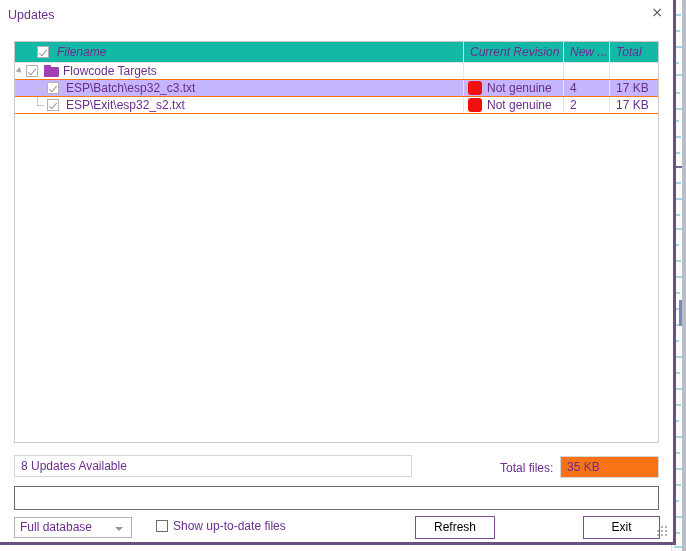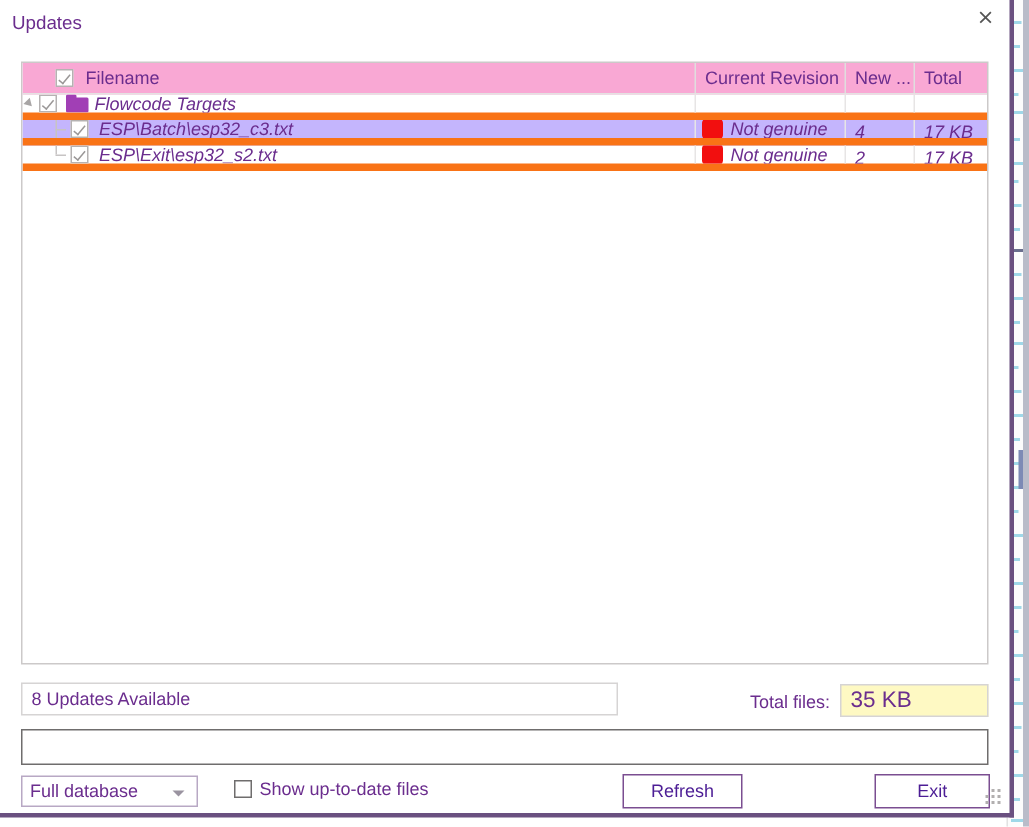--- a/index.html
+++ b/index.html
@@ -97,44 +97,44 @@
     border: 1px solid #ccc9c9;
     background: #ffffff;
     box-sizing: border-box;
     overflow: hidden;
   }
 
   .lv-header {
     display: flex;
     height: 21px;
     border-bottom: 1px solid #e4e2e2;
-    background: #f9a8d4;
-    box-sizing: border-box;
+    background: #14b8a6;
+    box-sizing: border-box;
+    font-style: italic;
   }
   .lv-header .hcell {
     box-sizing: border-box;
     font-size: 12px;
     color: #6b2d8e;
     line-height: 20px;
     padding-left: 6px;
     border-right: 1px solid #e0dede;
     overflow: hidden;
     white-space: nowrap;
   }
   .hcell.c-name { width: 449px; display: flex; align-items: center; padding-left: 22px; }
   .hcell.c-rev  { width: 100px; }
   .hcell.c-new  { width: 46px; }
   .hcell.c-size { width: 48px; border-right: none; }
 
   .lv-row {
     display: flex;
     height: 17px;
     box-sizing: border-box;
-    border-bottom: 5px solid #f97316;
-    font-style: italic;
+    border-bottom: 1px solid #f97316;
   }
   .lv-row.alt { background: #c4b5fd; }
   .lv-row .cell {
     box-sizing: border-box;
     font-size: 12px;
     color: #6b2d8e;
     line-height: 16px;
     padding-left: 6px;
     border-right: 1px solid #e7e5e5;
     white-space: nowrap;
@@ -249,23 +249,23 @@
     position: absolute;
     left: 500px; top: 461px;
     font-size: 12px;
     color: #6b2d8e;
   }
   #total-size-field {
     position: absolute;
     left: 560px; top: 456px;
     width: 99px; height: 22px;
     border: 1px solid #d6d4d4;
-    background: #fef9c3;
-    box-sizing: border-box;
-    font-size: 15px;
+    background: #f97316;
+    box-sizing: border-box;
+    font-size: 12px;
     color: #6b2d8e;
     line-height: 20px;
     padding-left: 6px;
   }
   #progress-field {
     position: absolute;
     left: 14px; top: 486px;
     width: 645px; height: 24px;
     border: 1px solid #6f6d6d;
     background: #ffffff;
@@ -314,21 +314,21 @@
   }
 
   .dlg-button {
     position: absolute;
     top: 516px;
     height: 23px;
     border: 1px solid #7b4e91;
     background: #ffffff;
     box-sizing: border-box;
     font-size: 12px;
-    color: #4c1d95;
+    color: #000000;
     line-height: 21px;
     text-align: center;
     cursor: pointer;
     font-family: "Liberation Sans", sans-serif;
   }
   #refresh-button  { left: 415px; width: 80px; }
   #download-button { left: 499px; width: 80px; }
   #exit-button     { left: 583px; width: 77px; }
 
   #resize-grip {

